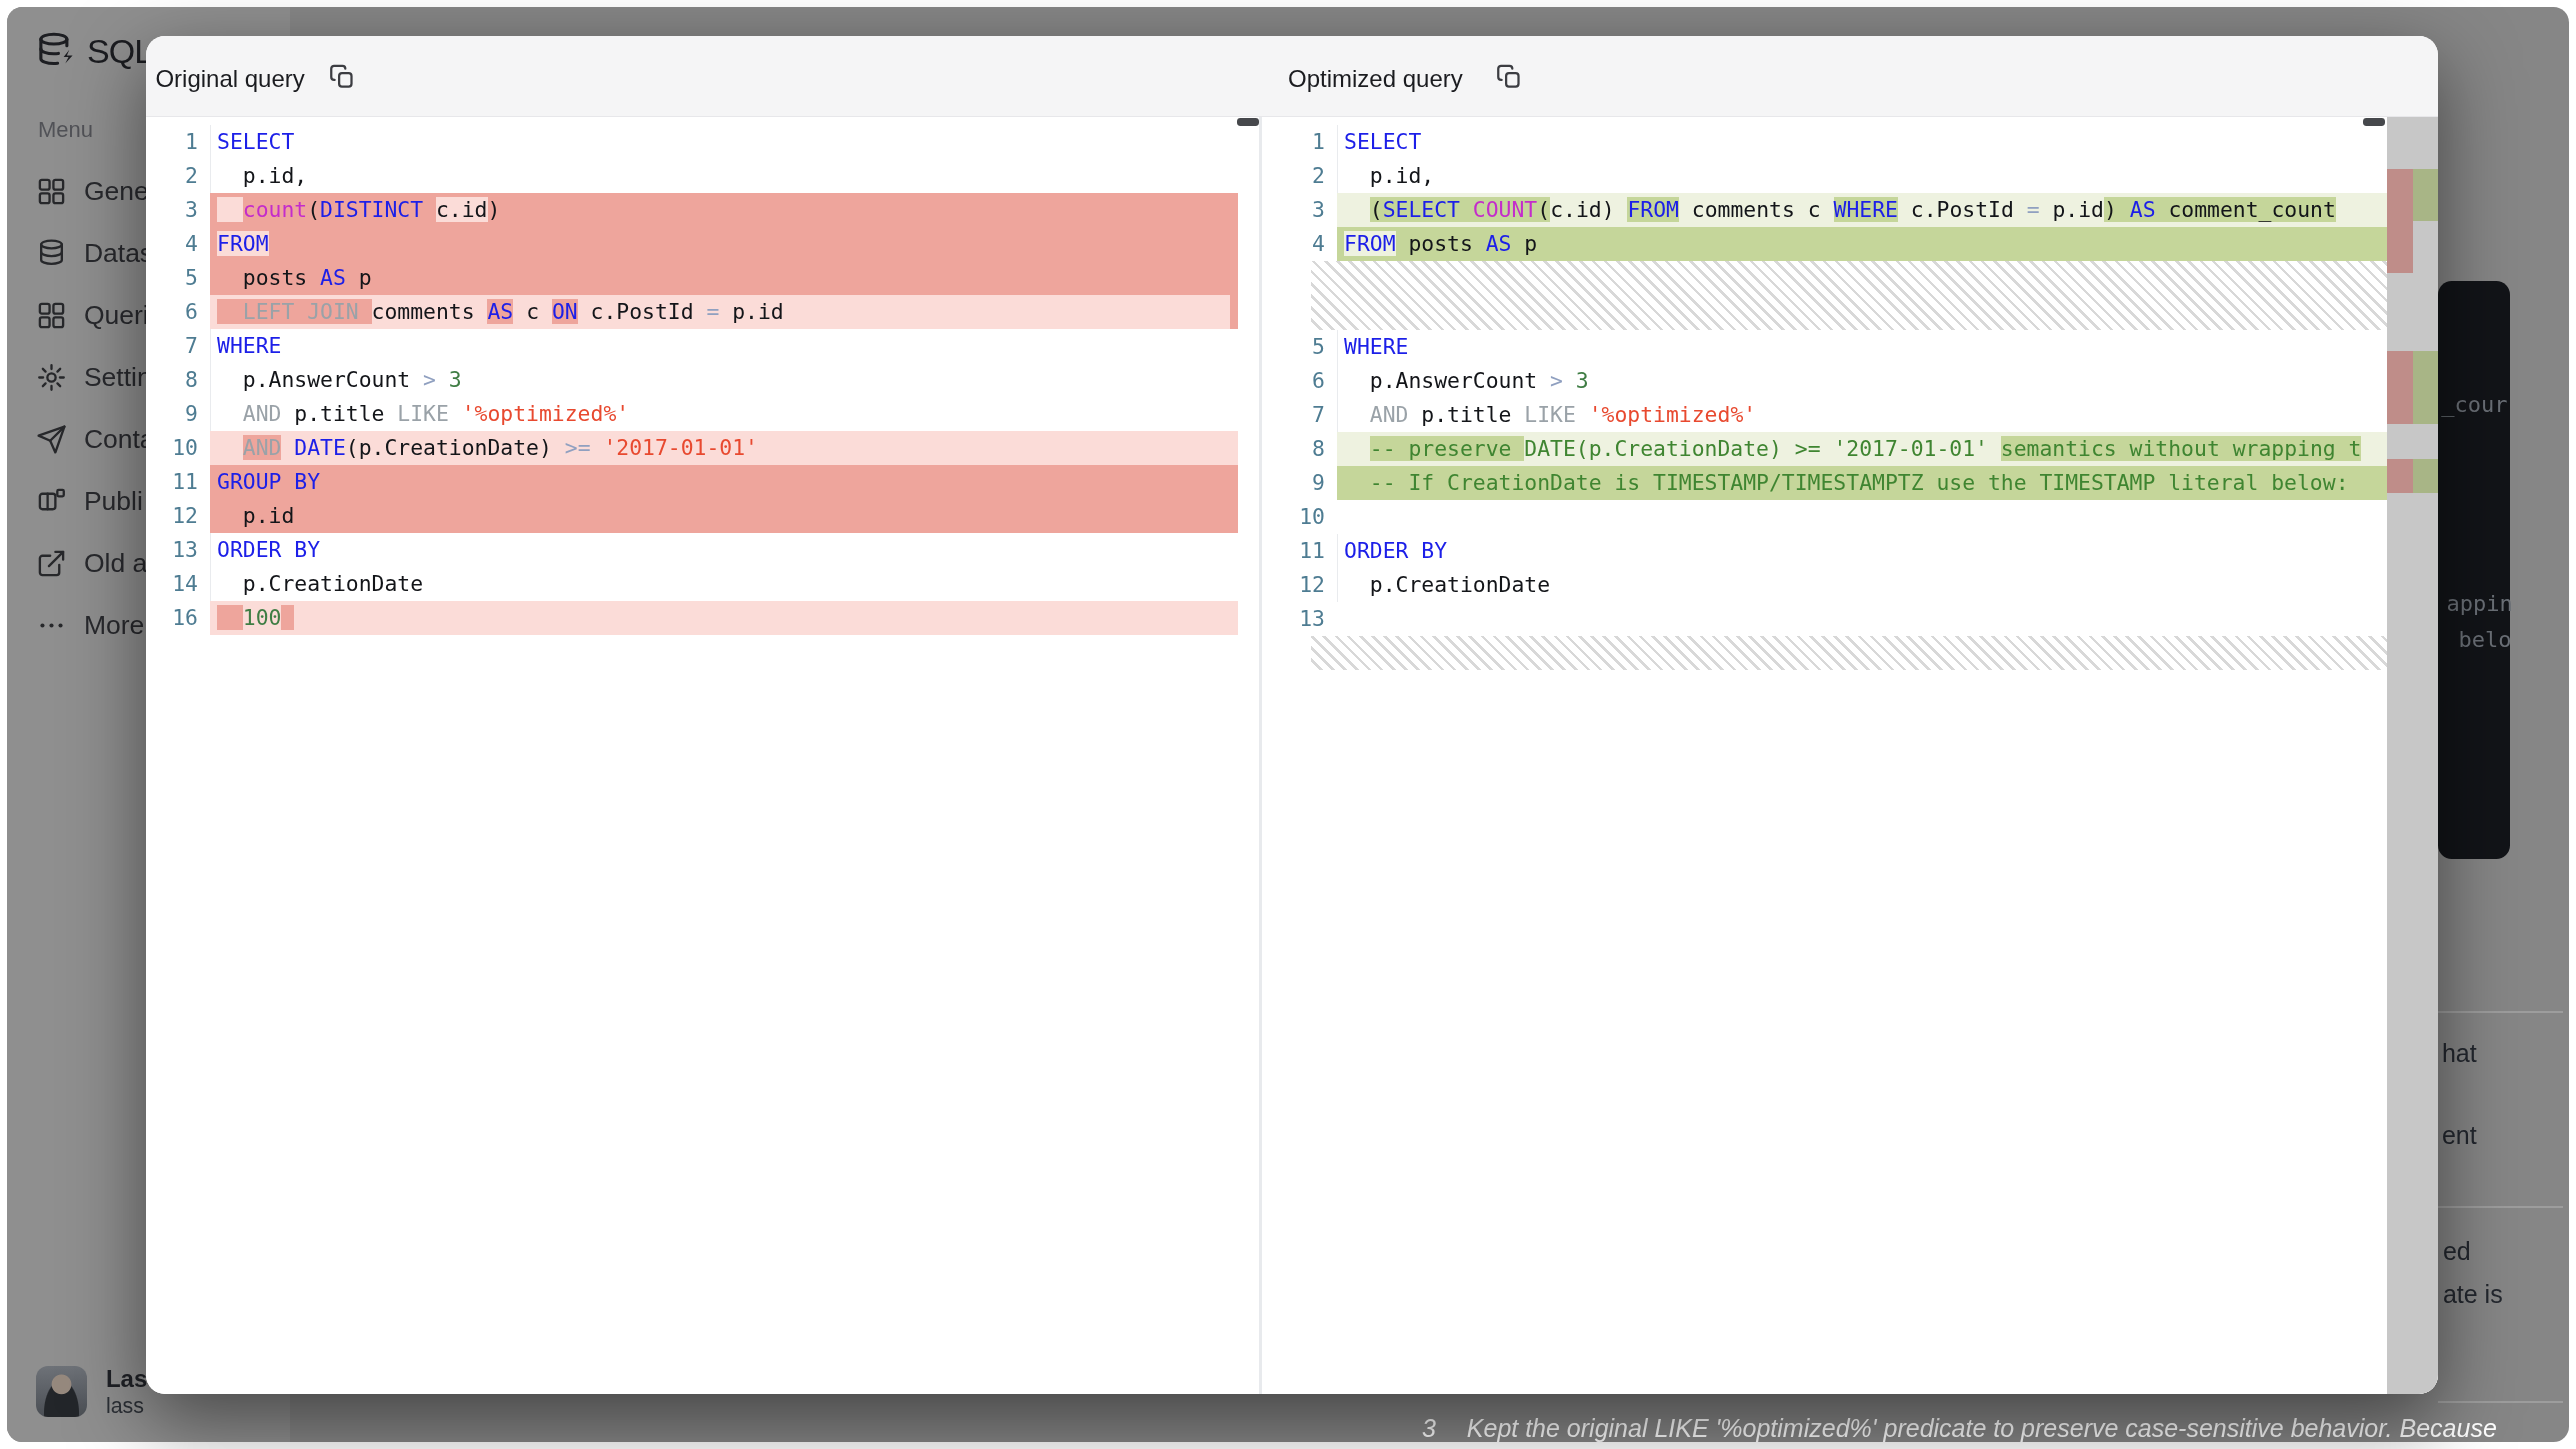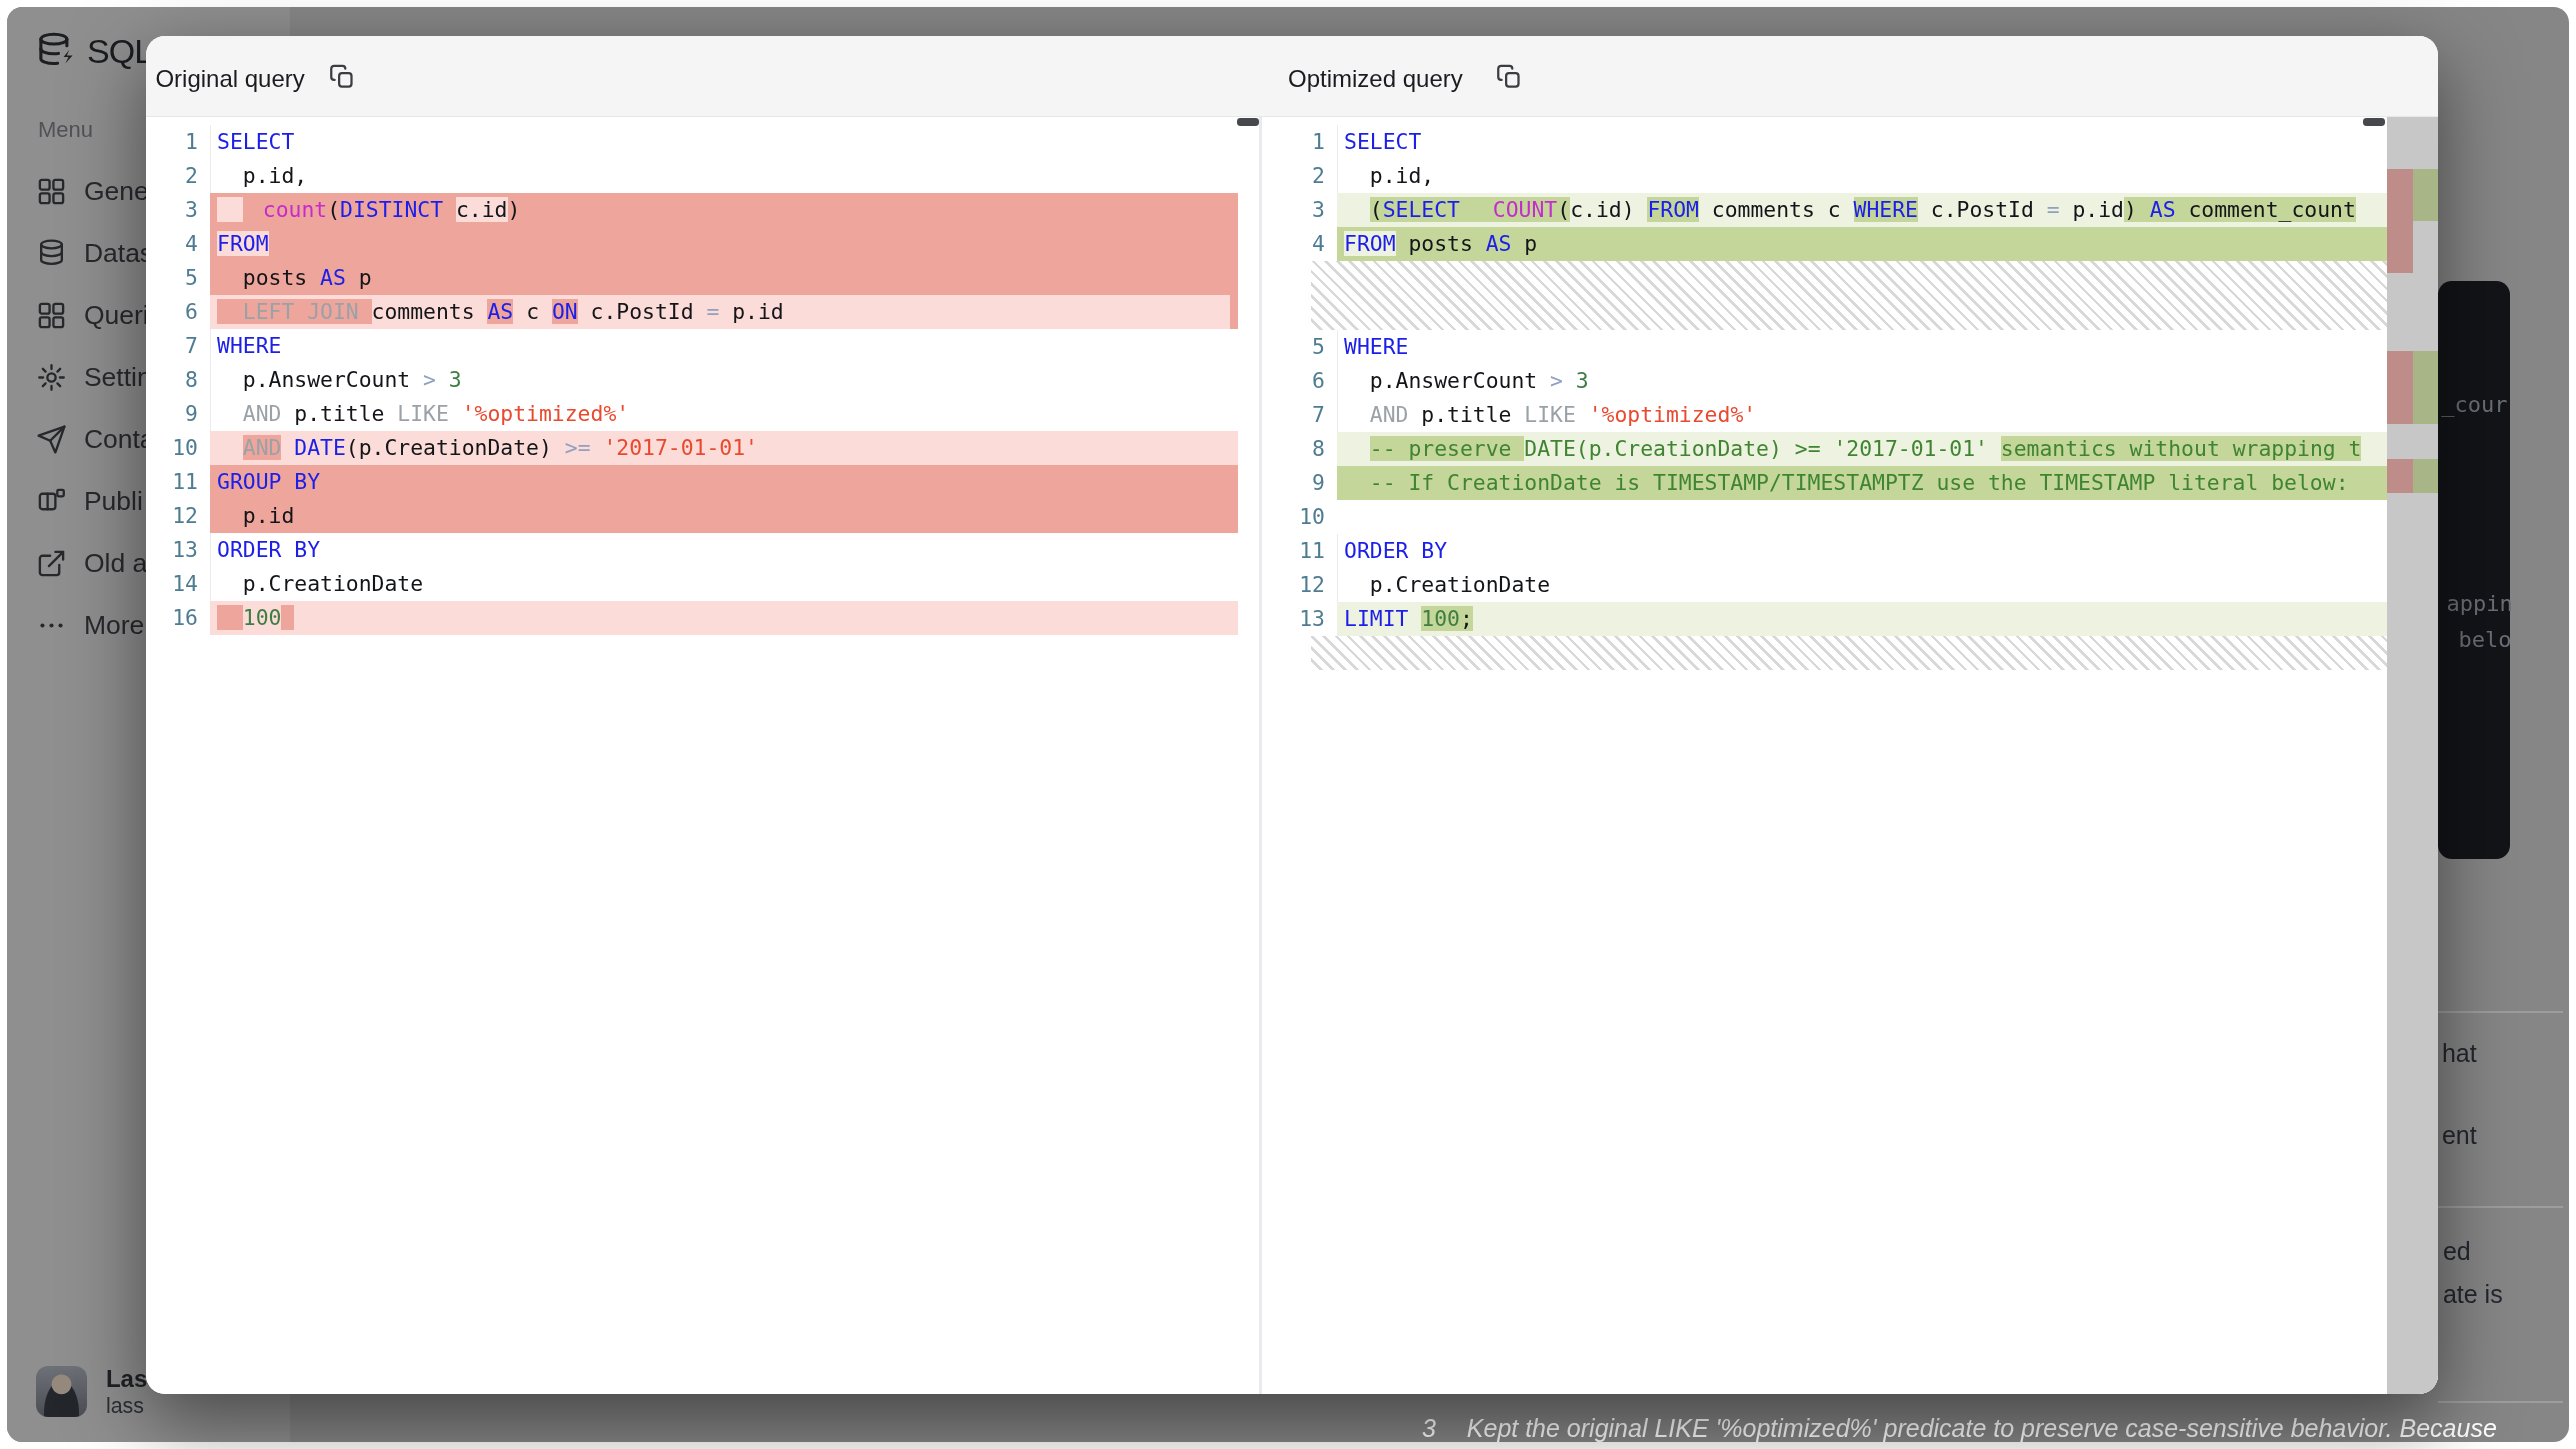--- a/index.html
+++ b/index.html
@@ -61,21 +61,21 @@
   .row.l-rl .codewrap{background:#fbdcd8;border-left-color:transparent;}
   .row.l-gd .codewrap{background:#c5d69a;border-left-color:transparent;}
   .row.l-gl .codewrap{background:#eef2e0;border-left-color:transparent;}
   .b-rd{background:#eea59c;} .b-rl{background:#fbdcd8;}
   .b-gd{background:#c5d69a;} .b-gl{background:#eef2e0;}
   .edge-rd::after{content:'';position:absolute;right:0;top:0;bottom:0;width:7.7px;background:#eea59c;}
 
   .row.hatch{background:repeating-linear-gradient(45deg,#ffffff 0px,#ffffff 6px,#d8d8d8 6px,#d8d8d8 8.6px);}
   .panel-right .row.hatch{margin-left:48px;margin-right:51px;}
 
-  .c-kw{color:#1c1fe8;} .c-kw2{color:#9aa2a8;} .c-fn{color:#c42ccb;padding-left:20px;}
+  .c-kw{color:#1c1fe8;} .c-kw2{color:#9aa2a8;} .c-fn{color:#c42ccb;}
   .c-str{color:#e8492f;} .c-num{color:#3f7d44;} .c-cm{color:#3f8531;}
   .c-op{color:#90a0c0;} .c-tx{color:#131519;}
 
   .scroll-thumb{position:absolute;height:7.7px;width:22px;background:#46484c;border-radius:3.4px;}
   .th1{left:1091px;top:82px;} .th2{left:2217px;top:82px;}
 
   .minimap{position:absolute;left:2241px;top:81px;width:51px;bottom:0;background:#c7c7c7;}
   .minimap .mark{position:absolute;}
   .minimap .mark.red{left:0;width:26px;background:#bf8d89;}
   .minimap .mark.green{left:26px;width:25px;background:#a8b586;}
@@ -339,21 +339,20 @@
       <div class="row">
         <span class="ln">11</span>
         <span class="codewrap"><span class="c-kw">ORDER BY</span></span>
       </div>
       <div class="row">
         <span class="ln">12</span>
         <span class="codewrap"><span class="c-tx">  p.CreationDate</span></span>
       </div>
       <div class="row l-gl">
         <span class="ln">13</span>
-        <span class="codewrap"><span class="c-kw">LIMIT</span><span class="c-tx"> </span><span class="c-num b-gd">100</span><span class="c-tx b-gd">;</span></span>
       </div>
       <div class="row hatch" style="height: 34px;"></div>
     </div>
 
   <div class="scroll-thumb th1"></div>
   <div class="scroll-thumb th2"></div>
 
   <div class="minimap" id="minimap">
       <div class="mark red" style="top: 52px; height: 104px;"></div>
       <div class="mark green" style="top: 52px; height: 52px;"></div>

